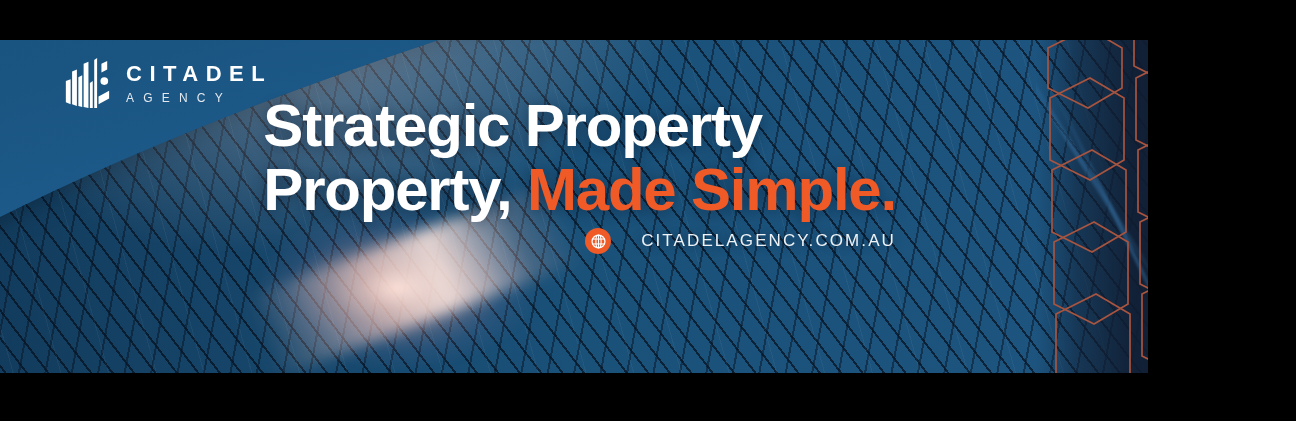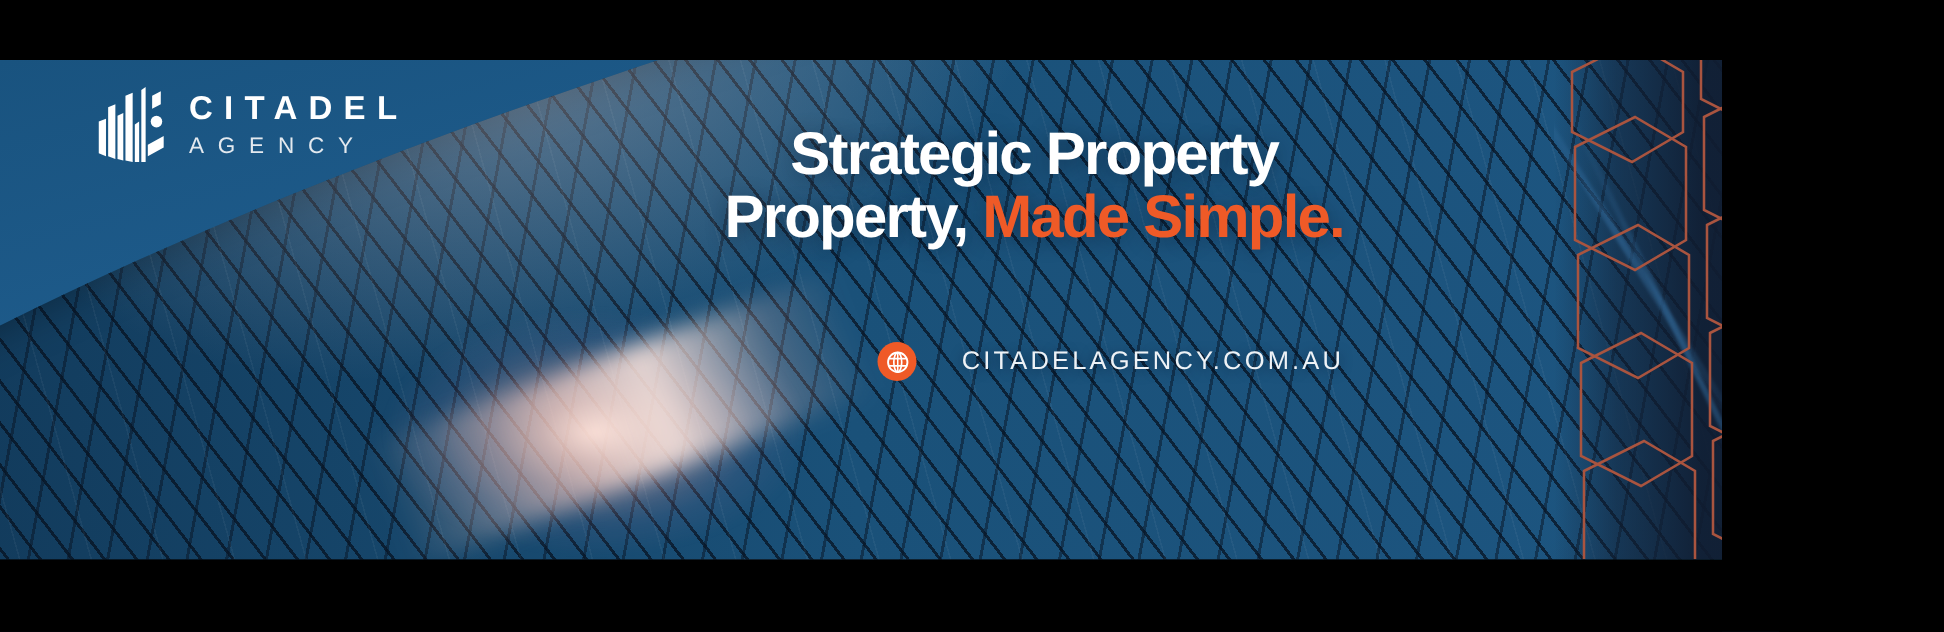--- a/index.html
+++ b/index.html
@@ -130,31 +130,31 @@
     position:absolute;left:62px;top:58px;
     display:flex;align-items:center;gap:14px;
   }
   .logo-mark{width:50px;height:50px;display:block;}
   .logo-words{display:flex;flex-direction:column;line-height:1;}
   .logo-name{
     color:#ffffff;font-size:22px;font-weight:700;
     letter-spacing:7.5px;
   }
   .logo-sub{
-    color:#e3e9ef;font-size:15px;font-weight:400;
+    color:#e3e9ef;font-size:12px;font-weight:400;
     letter-spacing:9.2px;margin-top:7px;
   }
 
   
   .headline{
-    position:absolute;right:252px;top:82px;
-    text-align:center;
+    position:absolute;right:252px;top:94px;
+    text-align:left;
     line-height:1.06;
     font-weight:700;
-    font-size:40px;
+    font-size:60px;
     letter-spacing:-1.2px;
     color:#ffffff;
     text-shadow:0 2px 14px rgba(8,20,40,.45);
     white-space:nowrap;
   }
   .headline .l2{display:block;}
   .accent{color:#ef5a27;}
 
   
   .urlrow{

